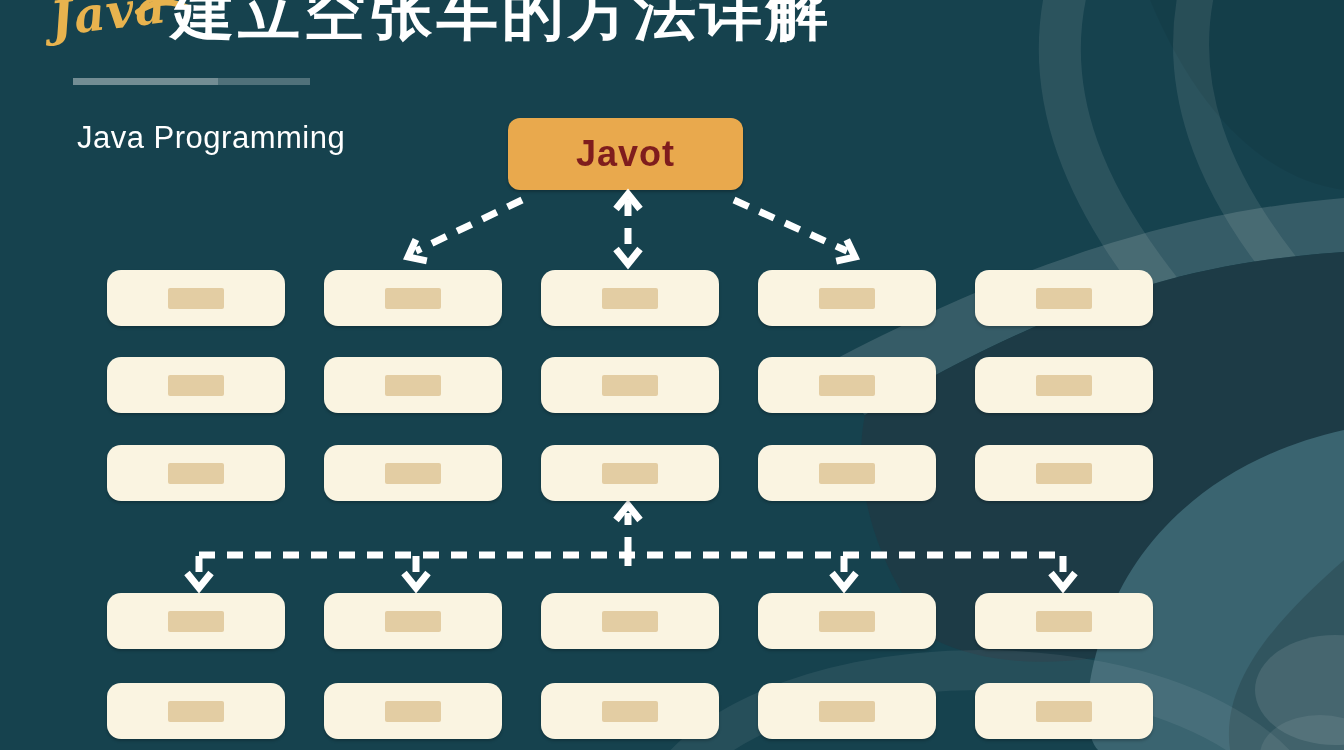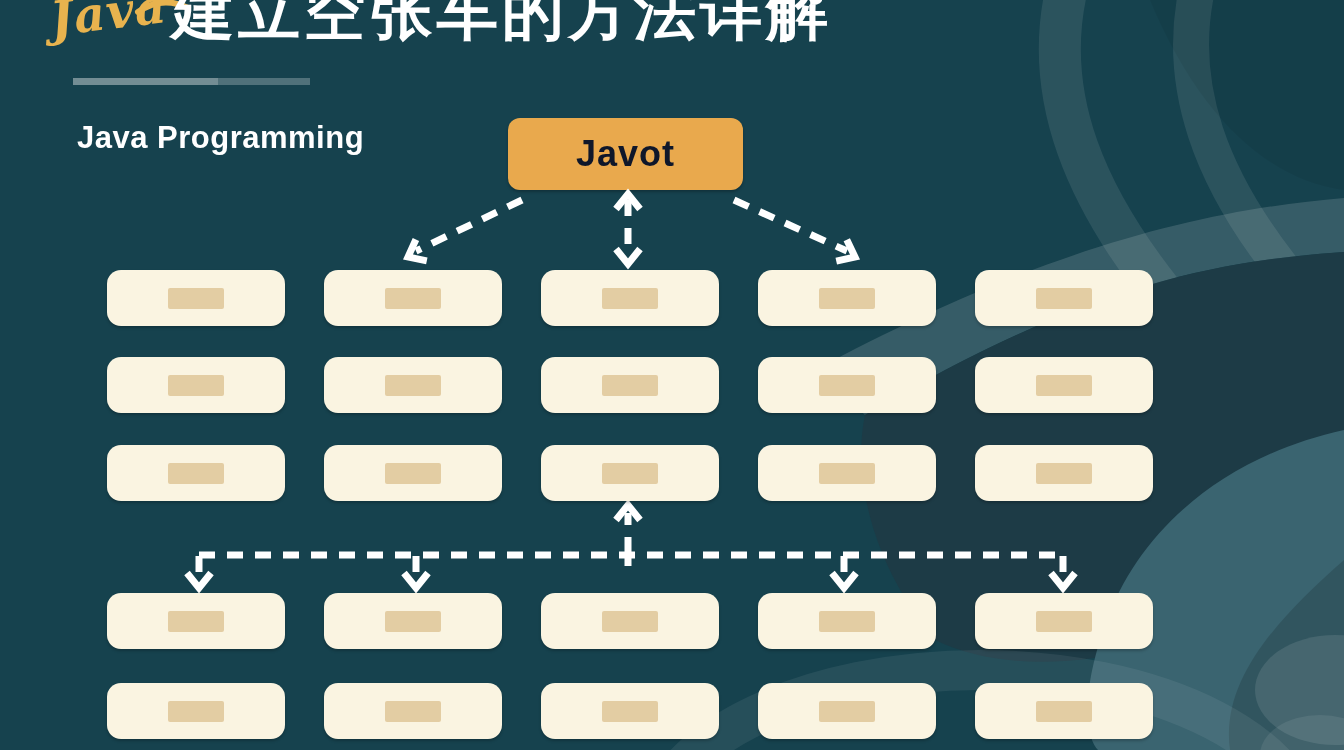--- a/index.html
+++ b/index.html
@@ -29,29 +29,29 @@
   .title{
     position:absolute;left:172px;top:-22px;white-space:nowrap;
     font-family:"DejaVu Sans", sans-serif;font-weight:800;font-size:62px;
     letter-spacing:4px;color:#fff;line-height:68px;
   }
   .divider{position:absolute;left:73px;top:78px;width:237px;height:7px;display:flex;}
   .divider .seg1{width:145px;height:7px;background:rgba(255,255,255,.40);}
   .divider .seg2{width:92px;height:7px;background:rgba(255,255,255,.25);}
   .subtitle{
     position:absolute;left:77px;top:120px;color:#fff;
-    font-size:31px;font-weight:700;letter-spacing:0.5px;
+    font-size:31px;font-weight:400;letter-spacing:0.5px;
   }
 
   
   .root-node{
     position:absolute;left:508px;top:118px;width:235px;height:72px;
     background:var(--accent-orange);border-radius:12px;
     display:flex;align-items:center;justify-content:center;
-    color:#0f172a;font-size:36px;font-weight:700;letter-spacing:1px;
+    color:#7f1d1d;font-size:36px;font-weight:700;letter-spacing:1px;
     box-shadow:0 2px 3px rgba(0,0,0,.25);
   }
 
   
   .gbox{
     position:absolute;width:178px;height:56px;background:var(--box-cream);
     border-radius:14px;display:flex;align-items:center;justify-content:center;
     box-shadow:0 2px 3px rgba(0,0,0,.22);
   }
   .dash{width:56px;height:21px;background:var(--dash-tan);border-radius:2px;}

